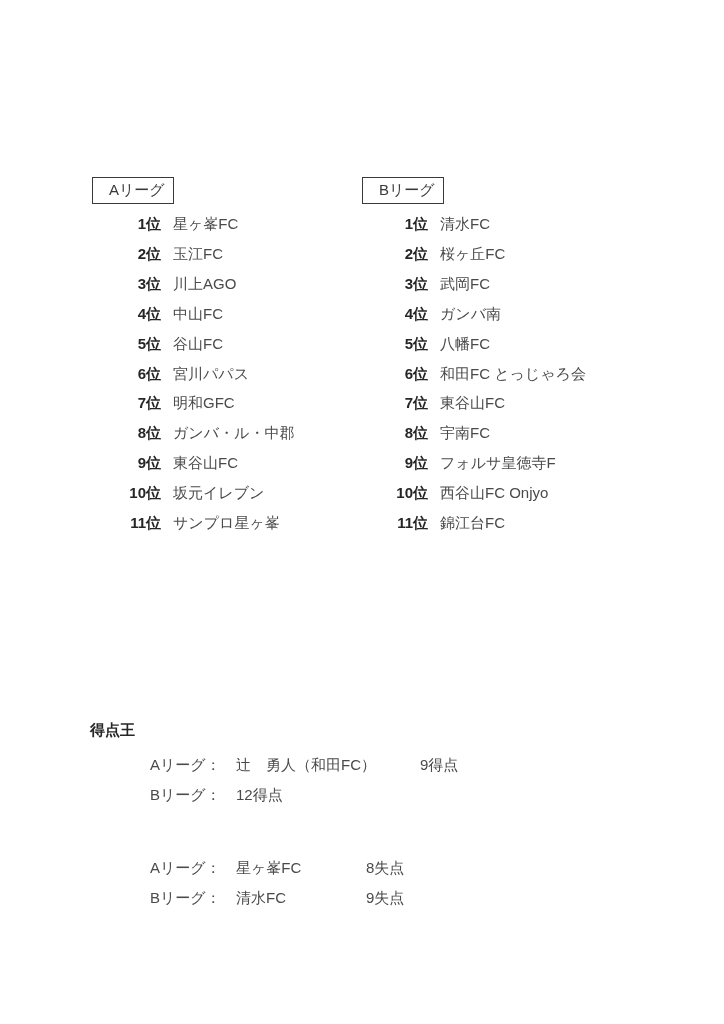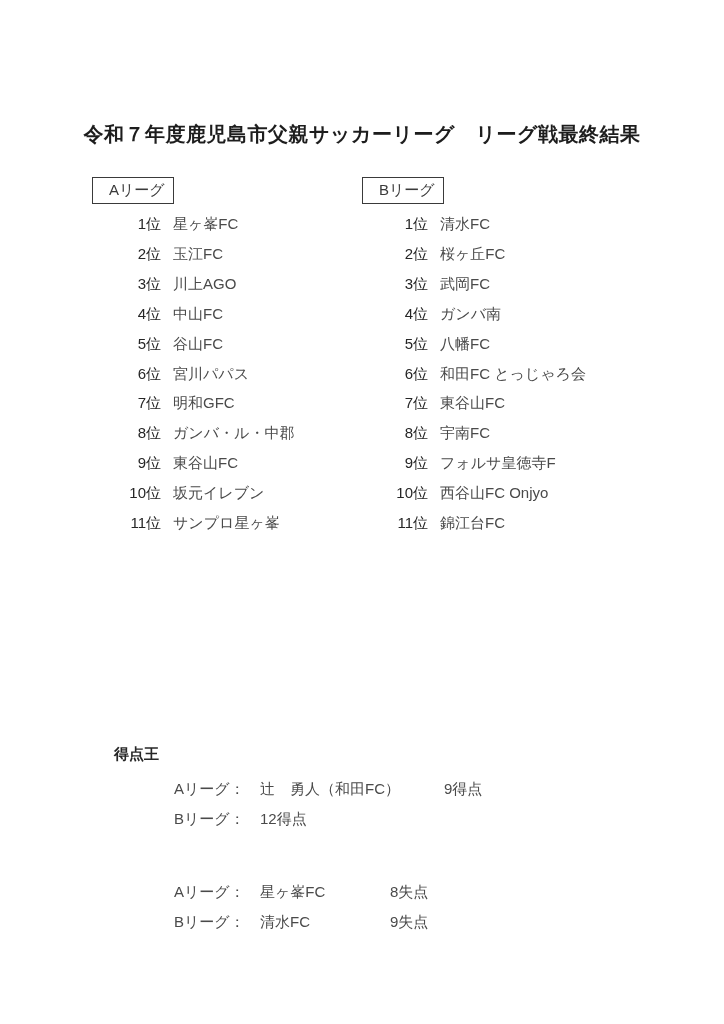--- a/index.html
+++ b/index.html
@@ -38,21 +38,21 @@
   .standings { margin-top: 6px; }
   .standing-row {
     display: flex;
     align-items: center;
     height: 29.85px;
     white-space: pre;
   }
   .rank {
     text-align: right;
     font-size: 15px;
-    font-weight: normal;
+    font-weight: bold;
     color: #262626;
   }
   .league-a .rank { width: 69px; }
   .league-b .rank { width: 66px; }
   .team {
     margin-left: 12px;
     font-size: 15px;
     color: #4a4a4a;
   }
   .notes {
@@ -61,21 +61,21 @@
     top: 597px;
   }
   .note-line {
     display: flex;
     align-items: center;
     height: 30px;
     font-size: 15px;
     color: #4a4a4a;
     white-space: pre;
   }
-  .stat-section { position: absolute; left: 114px; margin-top: 24px; }
+  .stat-section { position: absolute; left: 90px; }
   .stat-scorer { top: 722px; }
   .stat-conceded { top: 841px; }
   .stat-heading {
     font-size: 15px;
     font-weight: bold;
     color: #262626;
     line-height: 16px;
   }
   .stat-rows { margin-top: 7px; margin-left: 60px; }
   .stat-row {
@@ -89,21 +89,20 @@
   .cell-league { width: 86px; }
   .stat-scorer .cell-name { width: 184px; }
   .stat-conceded .cell-name { width: 130px; }
   .cell-value { }
 </style>
 </head>
 <body>
 
 <div class="page">
 
-  <div class="title">令和７年度鹿児島市父親サッカーリーグ　リーグ戦最終結果</div>
 
   <section class="league league-a">
     <div class="league-box">Aリーグ</div>
     <div class="standings">
       <div class="standing-row">
         <span class="rank">1位</span>
         <span class="team">星ヶ峯FC</span>
       </div>
       <div class="standing-row">
         <span class="rank">2位</span>

